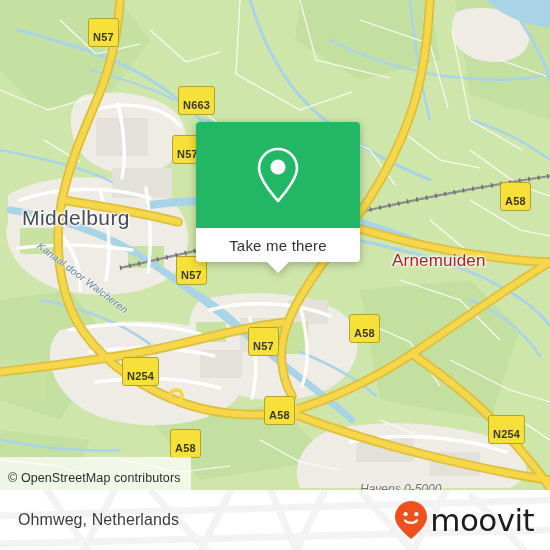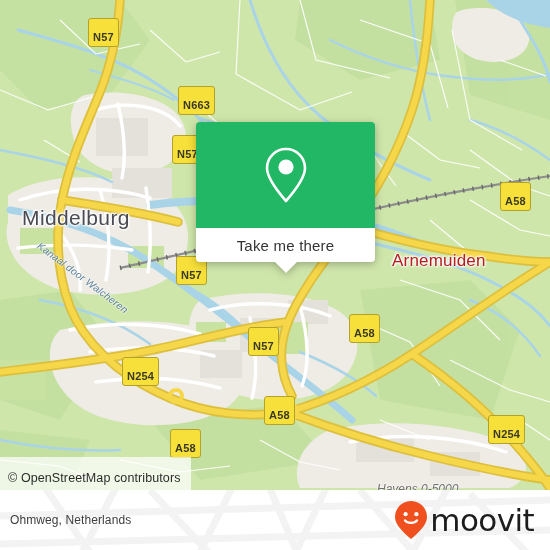--- a/index.html
+++ b/index.html
@@ -41,21 +41,21 @@
   }
 
   
   .attrib{
     position:absolute;left:0;bottom:0;background:rgba(255,255,255,.72);
     font-size:12.5px;color:#2b2b2b;padding:14px 10px 5px 8px;letter-spacing:.1px;
   }
 
   
   .card{
-    position:absolute;left:196px;top:122px;width:179px;
+    position:absolute;left:196px;top:122px;width:164px;
     border-radius:4px;overflow:visible;
     filter:drop-shadow(0 2px 4px rgba(0,0,0,.28));
   }
   .card-top{
     height:106px;background:#22b765;border-radius:4px 4px 0 0;
     display:flex;align-items:center;justify-content:center;
   }
   .card-bottom{
     height:34px;background:#ffffff;border-radius:0 0 4px 4px;
     display:flex;align-items:center;justify-content:center;
@@ -68,22 +68,22 @@
     border-top:11px solid #ffffff;
   }
 
   
   .footer{
     position:absolute;left:0;top:490px;width:550px;height:60px;
     background:#ffffff;overflow:hidden;
   }
   .footer-wm{position:absolute;left:0;top:0;opacity:1;}
   .footer-title{
-    position:absolute;left:10px;top:50%;transform:translateY(-50%);
-    font-size:12px;color:#3d3d3d;letter-spacing:.1px;white-space:nowrap;
+    position:absolute;left:18px;top:50%;transform:translateY(-50%);
+    font-size:16px;color:#3d3d3d;letter-spacing:.1px;white-space:nowrap;
   }
   .brand{
     position:absolute;right:16px;top:50%;transform:translateY(-50%);
     display:flex;align-items:center;gap:2px;
   }
   .brand-name{font-size:31px;color:#1d1d1d;letter-spacing:-.6px;line-height:1;
     font-family:"DejaVu Sans", sans-serif;font-weight:500;}
 </style>
 </head>
 <body>
@@ -237,21 +237,21 @@
         </g>
       </g>
     </svg>
 
     <div class="maplabel city-label" style="left:22px;top:206px;">Middelburg</div>
 
     <div class="maplabel town-label" style="left:392px;top:251px;">Arnemuiden</div>
 
     <div class="maplabel water-label" style="left:42px;top:240px;transform:rotate(37deg);transform-origin:left top;">Kanaal door Walcheren</div>
 
-    <div class="maplabel poi-label" style="left:377px;top:482px;">Havens 0-5000</div>
+    <div class="maplabel poi-label" style="left:360px;top:482px;">Havens 0-5000</div>
 
     <div class="shield" style="left:88px;top:18px;">N57</div>
     <div class="shield" style="left:178px;top:66px;margin-top:20px;">N663</div>
     <div class="shield" style="left:172px;top:135px;">N57</div>
     <div class="shield" style="left:176px;top:256px;">N57</div>
     <div class="shield" style="left:500px;top:182px;">A58</div>
     <div class="shield" style="left:349px;top:314px;">A58</div>
     <div class="shield" style="left:248px;top:327px;">N57</div>
     <div class="shield" style="left:122px;top:357px;">N254</div>
     <div class="shield" style="left:264px;top:396px;">A58</div>

